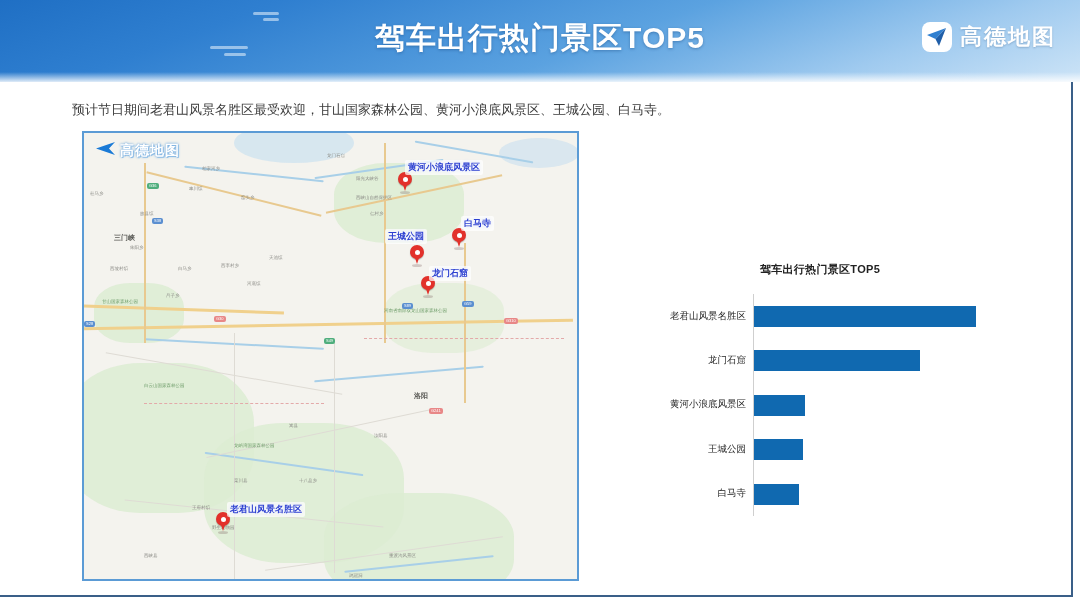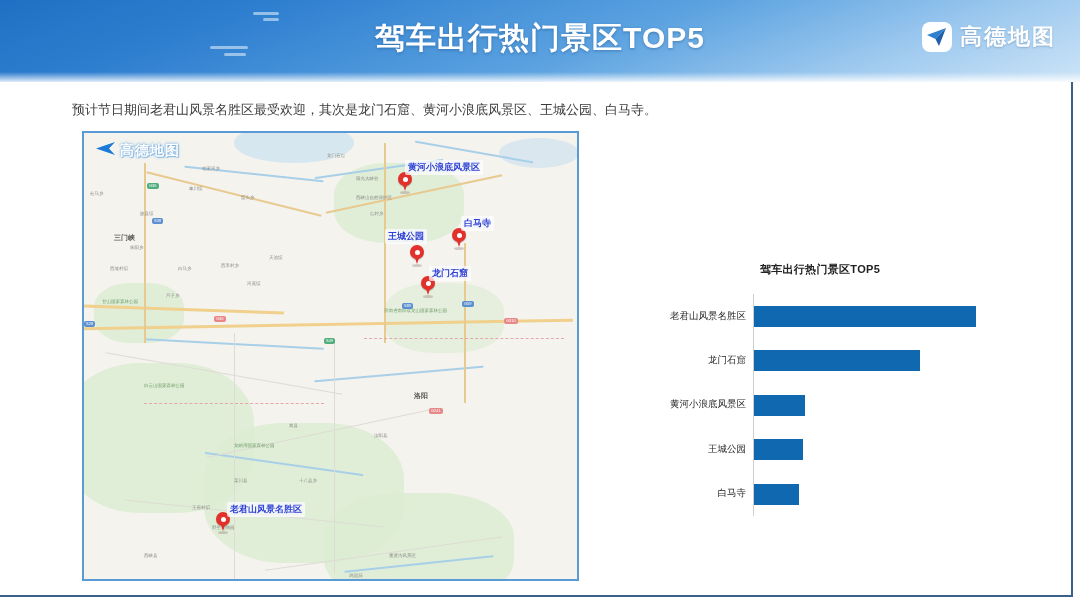--- a/index.html
+++ b/index.html
@@ -150,21 +150,21 @@
         <path d="M1 9 L20 2 L9.5 13 Z" fill="#2f7fd0"></path>
         <path d="M9.5 13 L20 2 L13 20 Z" fill="#1f5ea8"></path>
       </svg>
     </span>
     <span class="brand-text">高德地图</span>
   </div>
 </div>
 <div class="edge-right"></div>
 <div class="edge-bottom"></div>
 
-<div class="subtitle">预计节日期间老君山风景名胜区最受欢迎，其次是龙门石窟、黄河小浪底风景区、王城公园、白马寺。</div>
+<div class="subtitle">预计节日期间老君山风景名胜区最受欢迎，甘山国家森林公园、黄河小浪底风景区、王城公园、白马寺。</div>
 
 <div class="map-frame">
   <div class="map-canvas">
 
     <div class="landmass" style="inset:0;"></div>
     <div class="green" style="left:-20px;top:230px;width:190px;height:150px;"></div>
     <div class="green" style="left:120px;top:290px;width:200px;height:140px;"></div>
     <div class="green" style="left:240px;top:360px;width:190px;height:110px;"></div>
     <div class="green" style="left:250px;top:30px;width:130px;height:80px;"></div>
     <div class="green" style="left:10px;top:150px;width:90px;height:60px;"></div>

